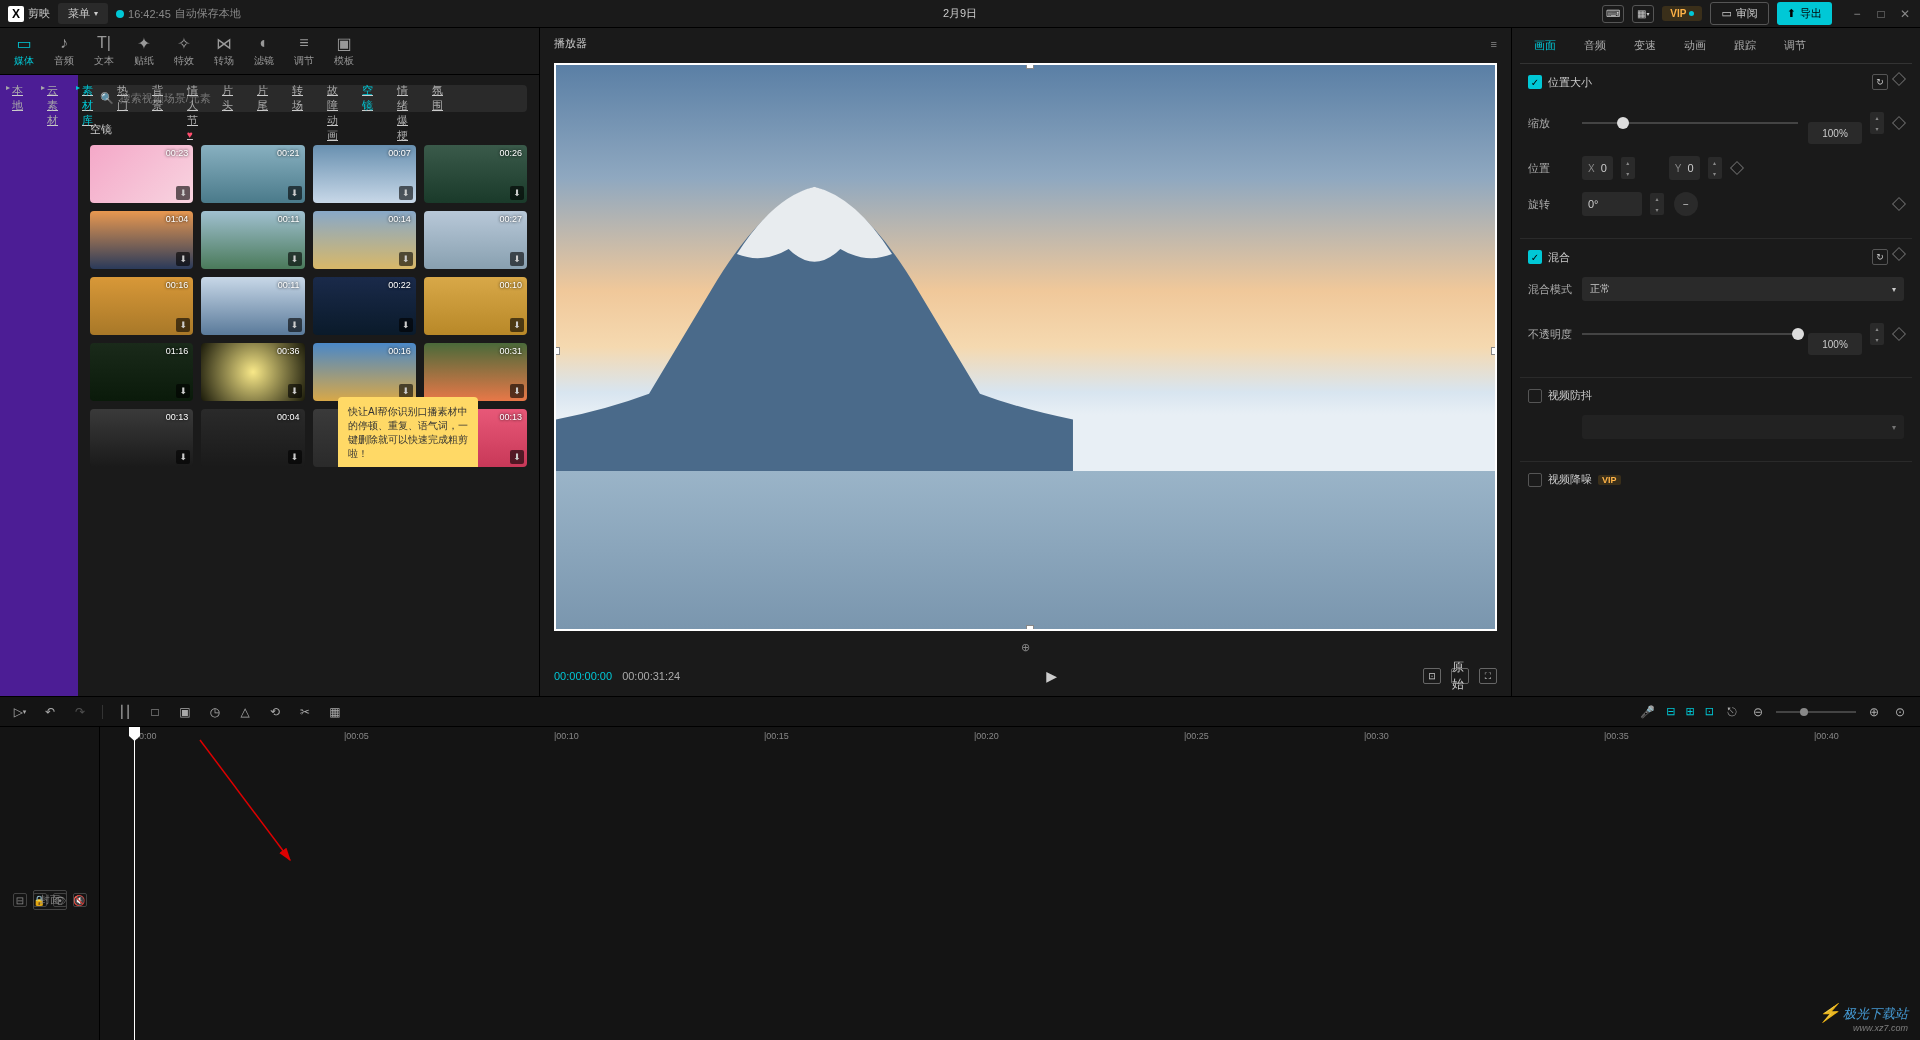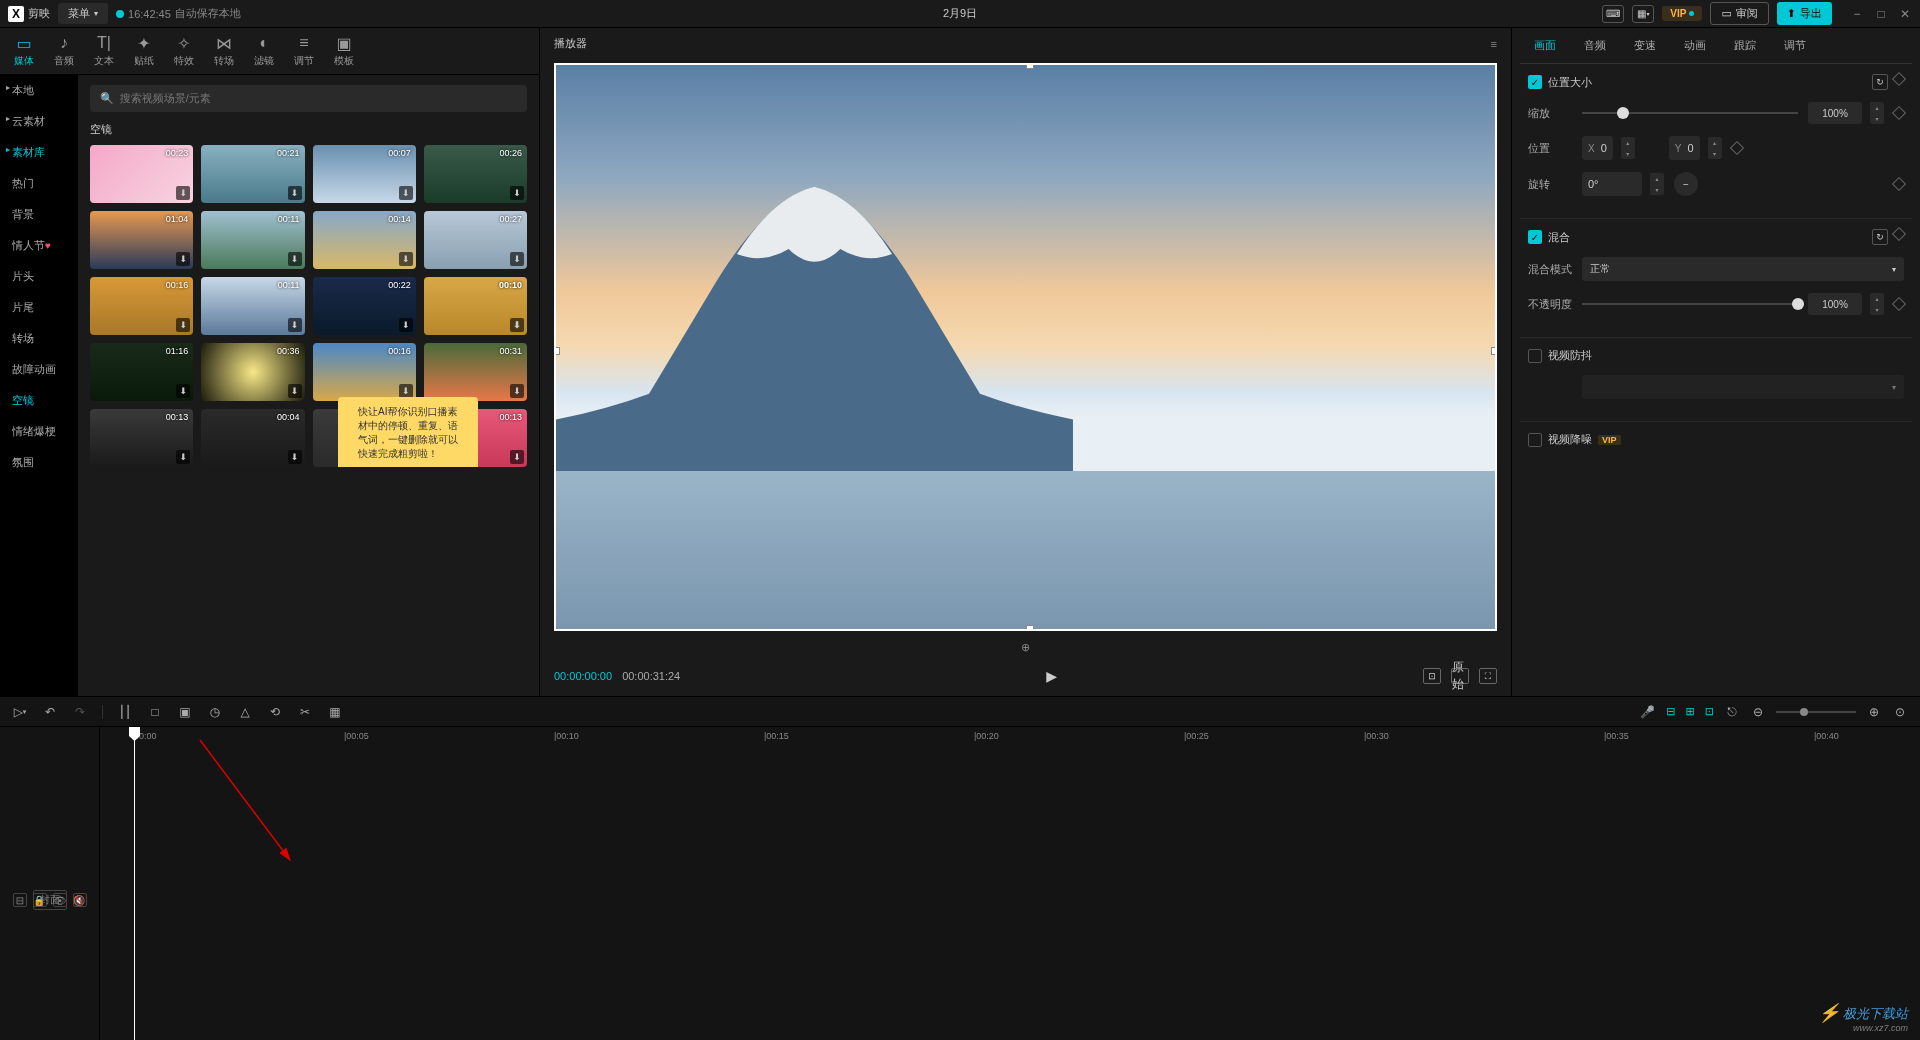--- a/index.html
+++ b/index.html
@@ -42,34 +42,34 @@
 .main { display:flex; flex:1; min-height:0; }
 
 
 .left-panel { width:540px; background:#1a1a1a; display:flex; flex-direction:column; border-right:1px solid #000;}
 .top-tabs { display:flex; background:#1a1a1a; border-bottom:1px solid #000; padding:0 4px;}
 .top-tab { flex:0 0 auto; padding:6px 10px; display:flex;flex-direction:column;align-items:center;gap:2px;font-size:10px;color:#999;}
 .top-tab.active{ color:#00c8d6;}
 .top-tab-icon{font-size:16px;height:18px;display:flex;align-items:center;}
 
 .left-body { flex:1; display:flex; min-height:0;}
-.side-nav { width:78px; background:#000000; display:flex;flex-direction:column; font-size:11px;}
+.side-nav { width:78px; background:#4c1d95; display:flex;flex-direction:row; font-size:11px;text-decoration:underline;}
 .side-item { padding:8px 12px; color:#aaa; position:relative;}
 .side-item.expand::before{content:"▸";position:absolute;left:6px;font-size:8px;}
 .side-item.active{ color:#00c8d6;}
 .heart{color:#ff4d6d;font-size:10px;}
 
 .content-area { flex:1; display:flex;flex-direction:column; padding:10px 12px; overflow:hidden;}
 .search-box { background:#2a2a2a; border-radius:4px; padding:6px 10px; color:#777; font-size:11px; margin-bottom:10px;display:flex;align-items:center;gap:6px;}
 .section-title { font-size:11px; color:#ccc; margin-bottom:8px;}
 .thumb-grid { display:grid; grid-template-columns:repeat(4,1fr); gap:8px; overflow-y:auto;}
 .thumb { aspect-ratio: 16/9; border-radius:4px; position:relative; overflow:hidden; background:#333;}
 .thumb .dur { position:absolute; top:3px; right:5px; font-size:9px; color:#fff; text-shadow:0 0 3px #000;}
 .thumb .dl { position:absolute; bottom:3px; right:3px; width:14px;height:14px;background:rgba(0,0,0,0.6);border-radius:2px;display:flex;align-items:center;justify-content:center;font-size:9px;}
-.tooltip-pop { position:absolute; background:#ffd966; color:#333; padding:8px 20px; font-size:10px; border-radius:4px; width:140px; z-index:10; line-height:1.4;}
+.tooltip-pop { position:absolute; background:#ffd966; color:#333; padding:8px 10px; font-size:10px; border-radius:4px; width:140px; z-index:10; line-height:1.4;}
 .tooltip-pop .confirm{text-align:right;margin-top:4px;font-weight:500;}
 
 
 .center-panel { flex:1; background:#1a1a1a; display:flex;flex-direction:column; border-right:1px solid #000; padding:0 10px;}
 .player-header { display:flex;align-items:center;justify-content:space-between; padding:8px 4px; font-size:11px; color:#ccc;}
 .player-area { flex:1; display:flex;align-items:stretch;justify-content:center; padding:4px; }
 .player-frame { width:100%; border:2px solid #fff; position:relative; overflow:hidden;background:#000;}
 .sky {position:absolute;inset:0;background:linear-gradient(180deg,#5a7fa5 0%,#8fa8c0 20%,#f0c89a 40%,#f5d9b0 50%,#d8e5f0 58%,#e8eff5 62%);}
 .mountain{position:absolute;left:0;right:0;bottom:28%;height:55%;}
 .water{position:absolute;left:0;right:0;bottom:0;height:28%;background:linear-gradient(180deg,#9ab4c8 0%,#7a96ae 100%);}
@@ -95,21 +95,21 @@
 .check-label{display:flex;align-items:center;gap:6px;}
 .check-box{width:14px;height:14px;background:#00c8d6;border-radius:2px;display:flex;align-items:center;justify-content:center;font-size:10px;color:#000;}
 .check-box.empty{background:transparent;border:1px solid #555;}
 .head-icons{display:flex;gap:6px;}
 .small-icon{width:16px;height:16px;border:1px solid #555;border-radius:2px;display:flex;align-items:center;justify-content:center;font-size:9px;}
 .diamond{transform:rotate(45deg);width:10px;height:10px;border:1px solid #666;}
 .prop-row{display:flex;align-items:center;margin-bottom:12px;gap:10px;}
 .prop-label{width:44px;color:#aaa;}
 .slider{flex:1;height:2px;background:#444;position:relative;}
 .slider-thumb{position:absolute;width:12px;height:12px;background:#ddd;border-radius:50%;top:-5px;}
-.value-box{width:54px;height:22px;background:#2a2a2a;border-radius:3px;display:flex;align-items:center;justify-content:center;font-size:10px;}
+.value-box{width:54px;height:22px;background:#2a2a2a;border-radius:3px;display:flex;align-items:center;justify-content:center;font-size:10px;margin-top:20px;}
 .spinner{width:14px;height:22px;background:#2a2a2a;display:flex;flex-direction:column;border-radius:2px;margin-left:-2px;}
 .spin-btn{flex:1;display:flex;align-items:center;justify-content:center;font-size:6px;color:#888;}
 .xy-input{display:flex;align-items:center;background:#2a2a2a;border-radius:3px;height:24px;padding:0 6px;gap:6px;}
 .xy-input .axis{color:#888;font-size:10px;}
 .select-box{flex:1;height:24px;background:#2a2a2a;border-radius:3px;display:flex;align-items:center;justify-content:space-between;padding:0 8px;font-size:10px;}
 .flip-btn{width:24px;height:24px;background:#2a2a2a;border-radius:50%;display:flex;align-items:center;justify-content:center;font-size:10px;}
 .vip-inline{background:#3a2f1a;color:#ffb347;padding:0 4px;border-radius:2px;font-size:9px;font-weight:bold;}
 
 
 .timeline{height:344px;background:#141414;border-top:1px solid #000;display:flex;flex-direction:column;}
@@ -293,21 +293,21 @@
                 <span class="dl">⬇</span>
               </div>
               <div class="thumb" style="background: linear-gradient(rgb(200, 216, 232), rgb(90, 122, 154));">
                 <span class="dur">00:11</span>
                 <span class="dl">⬇</span>
               </div>
               <div class="thumb" style="background: linear-gradient(rgb(26, 42, 74), rgb(10, 26, 42));">
                 <span class="dur">00:22</span>
                 <span class="dl">⬇</span>
               </div>
-              <div class="thumb" style="background: linear-gradient(rgb(216, 168, 72), rgb(184, 136, 40)); font-weight: bold;">
+              <div class="thumb" style="background: linear-gradient(rgb(216, 168, 72), rgb(184, 136, 40));">
                 <span class="dur">00:10</span>
                 <span class="dl">⬇</span>
               </div>
               <div class="thumb" style="background: linear-gradient(rgb(26, 42, 26), rgb(10, 26, 10));">
                 <span class="dur">01:16</span>
                 <span class="dl">⬇</span>
               </div>
               <div class="thumb" style="background: radial-gradient(circle, rgb(248, 232, 136), rgb(26, 26, 10));">
                 <span class="dur">00:36</span>
                 <span class="dl">⬇</span>

